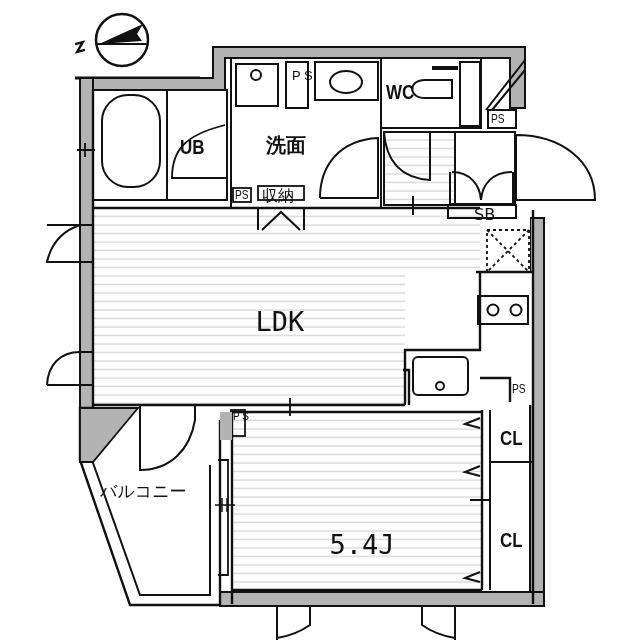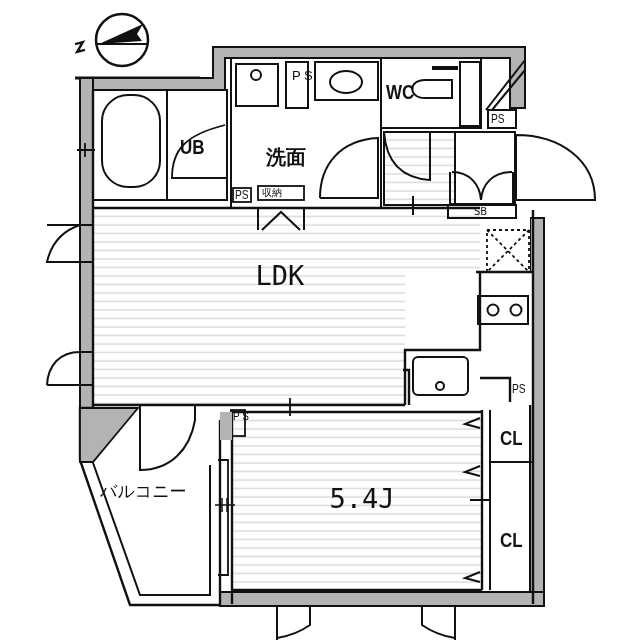--- a/index.html
+++ b/index.html
@@ -1,24 +1,24 @@
 <!DOCTYPE html>
 <html><head>
 <meta charset="utf-8">
 <style>
   html, body { margin:0; padding:0; background:#ffffff; }
   body { width:640px; height:640px; overflow:hidden; position:relative; font-family:"DejaVu Sans", sans-serif; }
   svg { position:absolute; left:0; top:0; }
   .lbl { position:absolute; color:#111; white-space:nowrap; line-height:1; }
-  .room-big { font-family:"DejaVu Sans Mono", monospace; font-size:27px; text-align:right; transform:translateX(-50%); }
+  .room-big { font-family:"DejaVu Sans Mono", monospace; font-size:27px; text-align:right; transform:translateX(-50%);margin-top:46px; }
   .room-big span { display:block; }
   .room-mid { font-family:"DejaVu Sans", sans-serif; font-size:20px; font-weight:bold; }
   .room-sm { font-family:"Liberation Sans", sans-serif; font-size:20px; font-weight:bold; transform:scaleX(0.85); transform-origin:left; }
   .tag { font-family:"Liberation Sans", sans-serif; font-size:12px; transform:scaleX(0.85); transform-origin:left; }
-  .tiny { font-family:"DejaVu Sans", sans-serif; font-size:10px; }
+  .tiny { font-family:"DejaVu Sans", sans-serif; font-size:16px; }
   .balc { font-family:Liberation Mono, monospace; font-size:17px; }
   .ps-v { font-family:"Liberation Sans", sans-serif; font-size:11px; line-height:12px; text-align:center; width:10px; }
 </style>
 </head>
 <body>
 
 <svg width="640" height="640" viewBox="0 0 640 640">
   <defs>
     <pattern id="floorlines" width="10" height="8.5" patternUnits="userSpaceOnUse">
       <line x1="0" y1="4" x2="10" y2="4" stroke="#d4d4d4" stroke-width="1.3"></line>
@@ -140,21 +140,21 @@
   <path d="M80,408 L138,408 L93,462 L80,462 Z" fill="#b3b3b3" stroke="#111" stroke-width="1.8"></path>
   <path d="M220,412 L232,412 L232,440 L220,440 Z" fill="#b3b3b3"></path>
 </svg>
 
 <div class="lbl room-big" style="left:280px; top:262px;">
   <span>LDK</span>
 </div>
 <div class="lbl room-big" style="left:362px; top:477px;">
   <span style="margin-top:8px">5.4J</span>
 </div>
-<div class="lbl room-mid" style="left:266px; top:147px;">洗面</div>
+<div class="lbl room-mid" style="left:266px; top:135px;">洗面</div>
 <div class="lbl room-sm" style="left:180px; top:137px;">UB</div>
 <div class="lbl room-sm" style="left:386px; top:82px;">WC</div>
 <div class="lbl balc" style="left:100px; top:484px;">バルコニー</div>
 <div class="lbl room-sm" style="left:500px; top:428px;">CL</div>
 <div class="lbl room-sm" style="left:500px; top:530px;">CL</div>
 <div class="lbl tiny" style="left:262px; top:188px;">収納</div>
 <div class="lbl tiny" style="left:474px; top:207px;">SB</div>
 
 <div class="lbl ps-v" style="left:292px; top:67px; font-size:13px; line-height:18px; width:10px; word-break:break-all;">P S</div>
 <div class="lbl tag" style="left:235px; top:189px;">PS</div>

